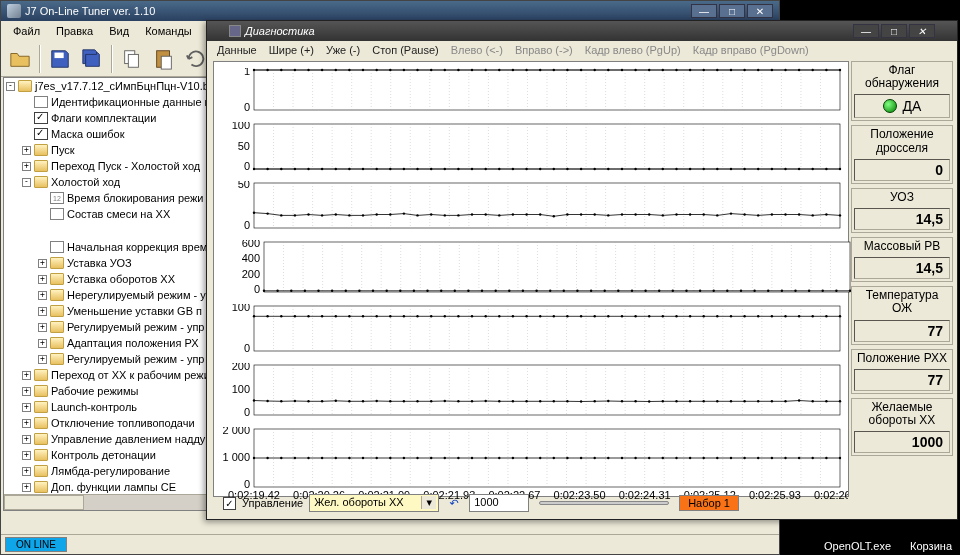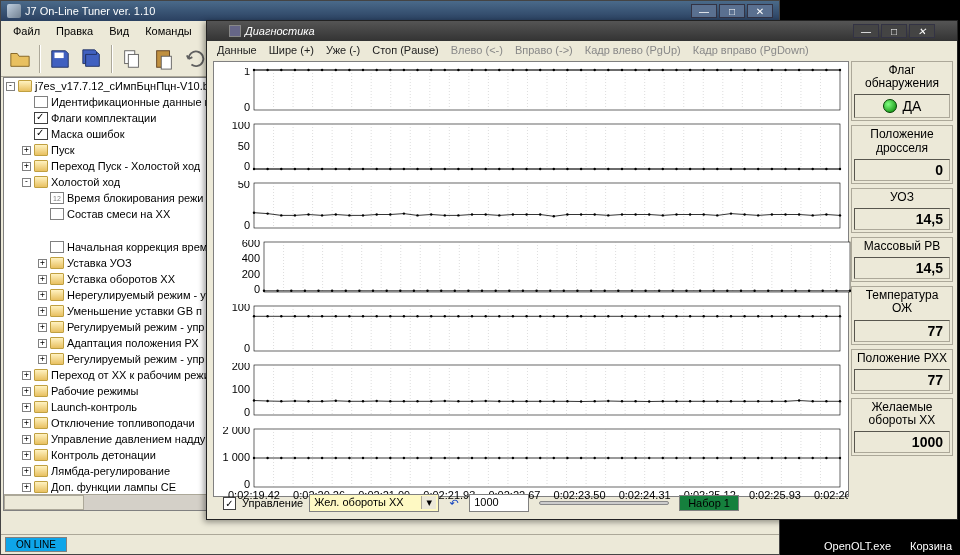--- a/index.html
+++ b/index.html
@@ -53,21 +53,21 @@
 .pflag-txt { font-size: 14px; font-weight: normal; }
 
 .bottom-bar { position: absolute; left: 16px; bottom: 6px; width: 740px; height: 20px; display: flex; align-items: center; gap: 6px; }
 .chkbox { width: 13px; height: 13px; border: 1px solid #404040; background: #fff; display: inline-flex; align-items: center; justify-content: center; }
 .chkbox.on::after { content: "✓"; font-size: 10px; }
 .combo { height: 18px; border: 1px solid #808080; background: #fef9c3; padding: 1px 16px 1px 4px; position: relative; min-width: 130px; }
 .combo::after { content: "▾"; position: absolute; right: 2px; top: 1px; width: 14px; text-align: center; background: #ece9d8; border-left: 1px solid #aca899; }
 .numinput { height: 18px; width: 60px; border: 1px solid #808080; background: #fff; padding: 1px 4px; }
 .iconbtn { width: 18px; height: 18px; display: flex; align-items: center; justify-content: center; }
 .slider-track { width: 130px; height: 4px; background: #ccc; border: 1px solid #888; border-radius: 2px; margin: 0 4px; }
-.setlabel { border: 1px solid #808080; background: #15803d; padding: 1px 8px; }
+.setlabel { border: 1px solid #808080; background: #f97316; padding: 1px 8px; }
 
 .taskbar-label { position: absolute; right: 8px; bottom: 3px; color: #fff; font-size: 11px; }
 .taskbar-label span { margin-left: 16px; }
 </style>
 </head>
 <body>
 
 <div class="main-window">
   <div class="main-title">
     <div class="icon"></div>

